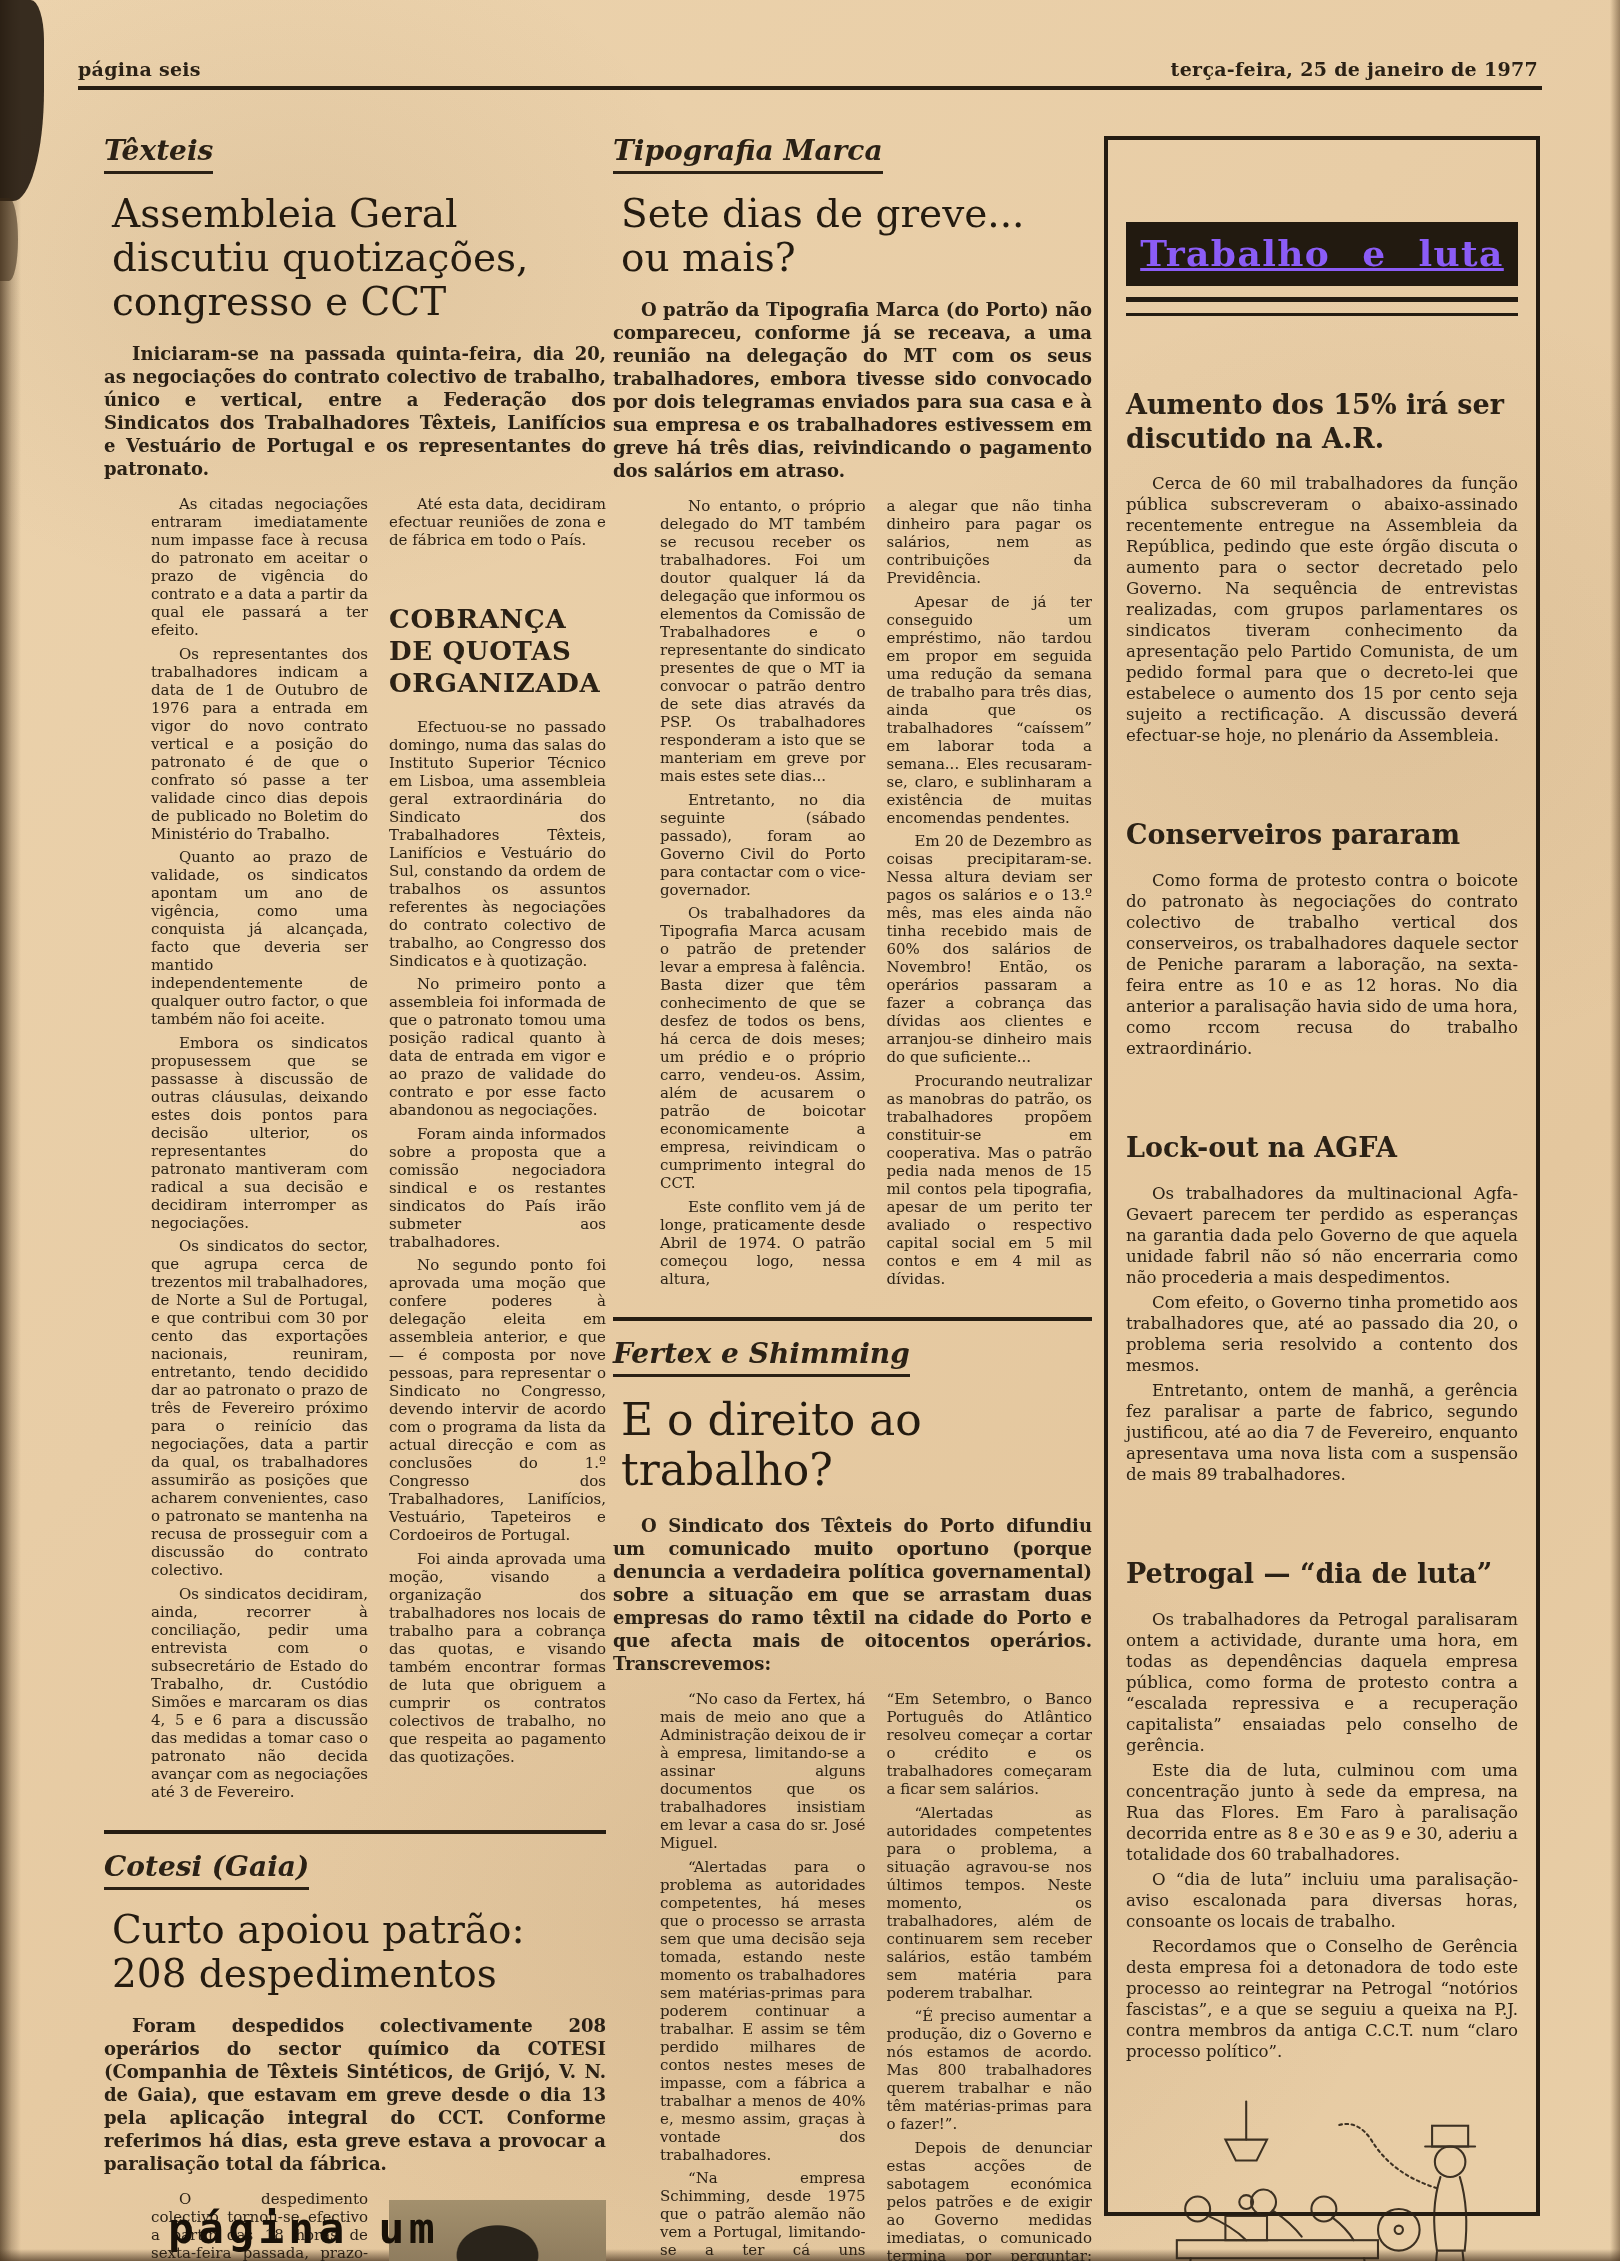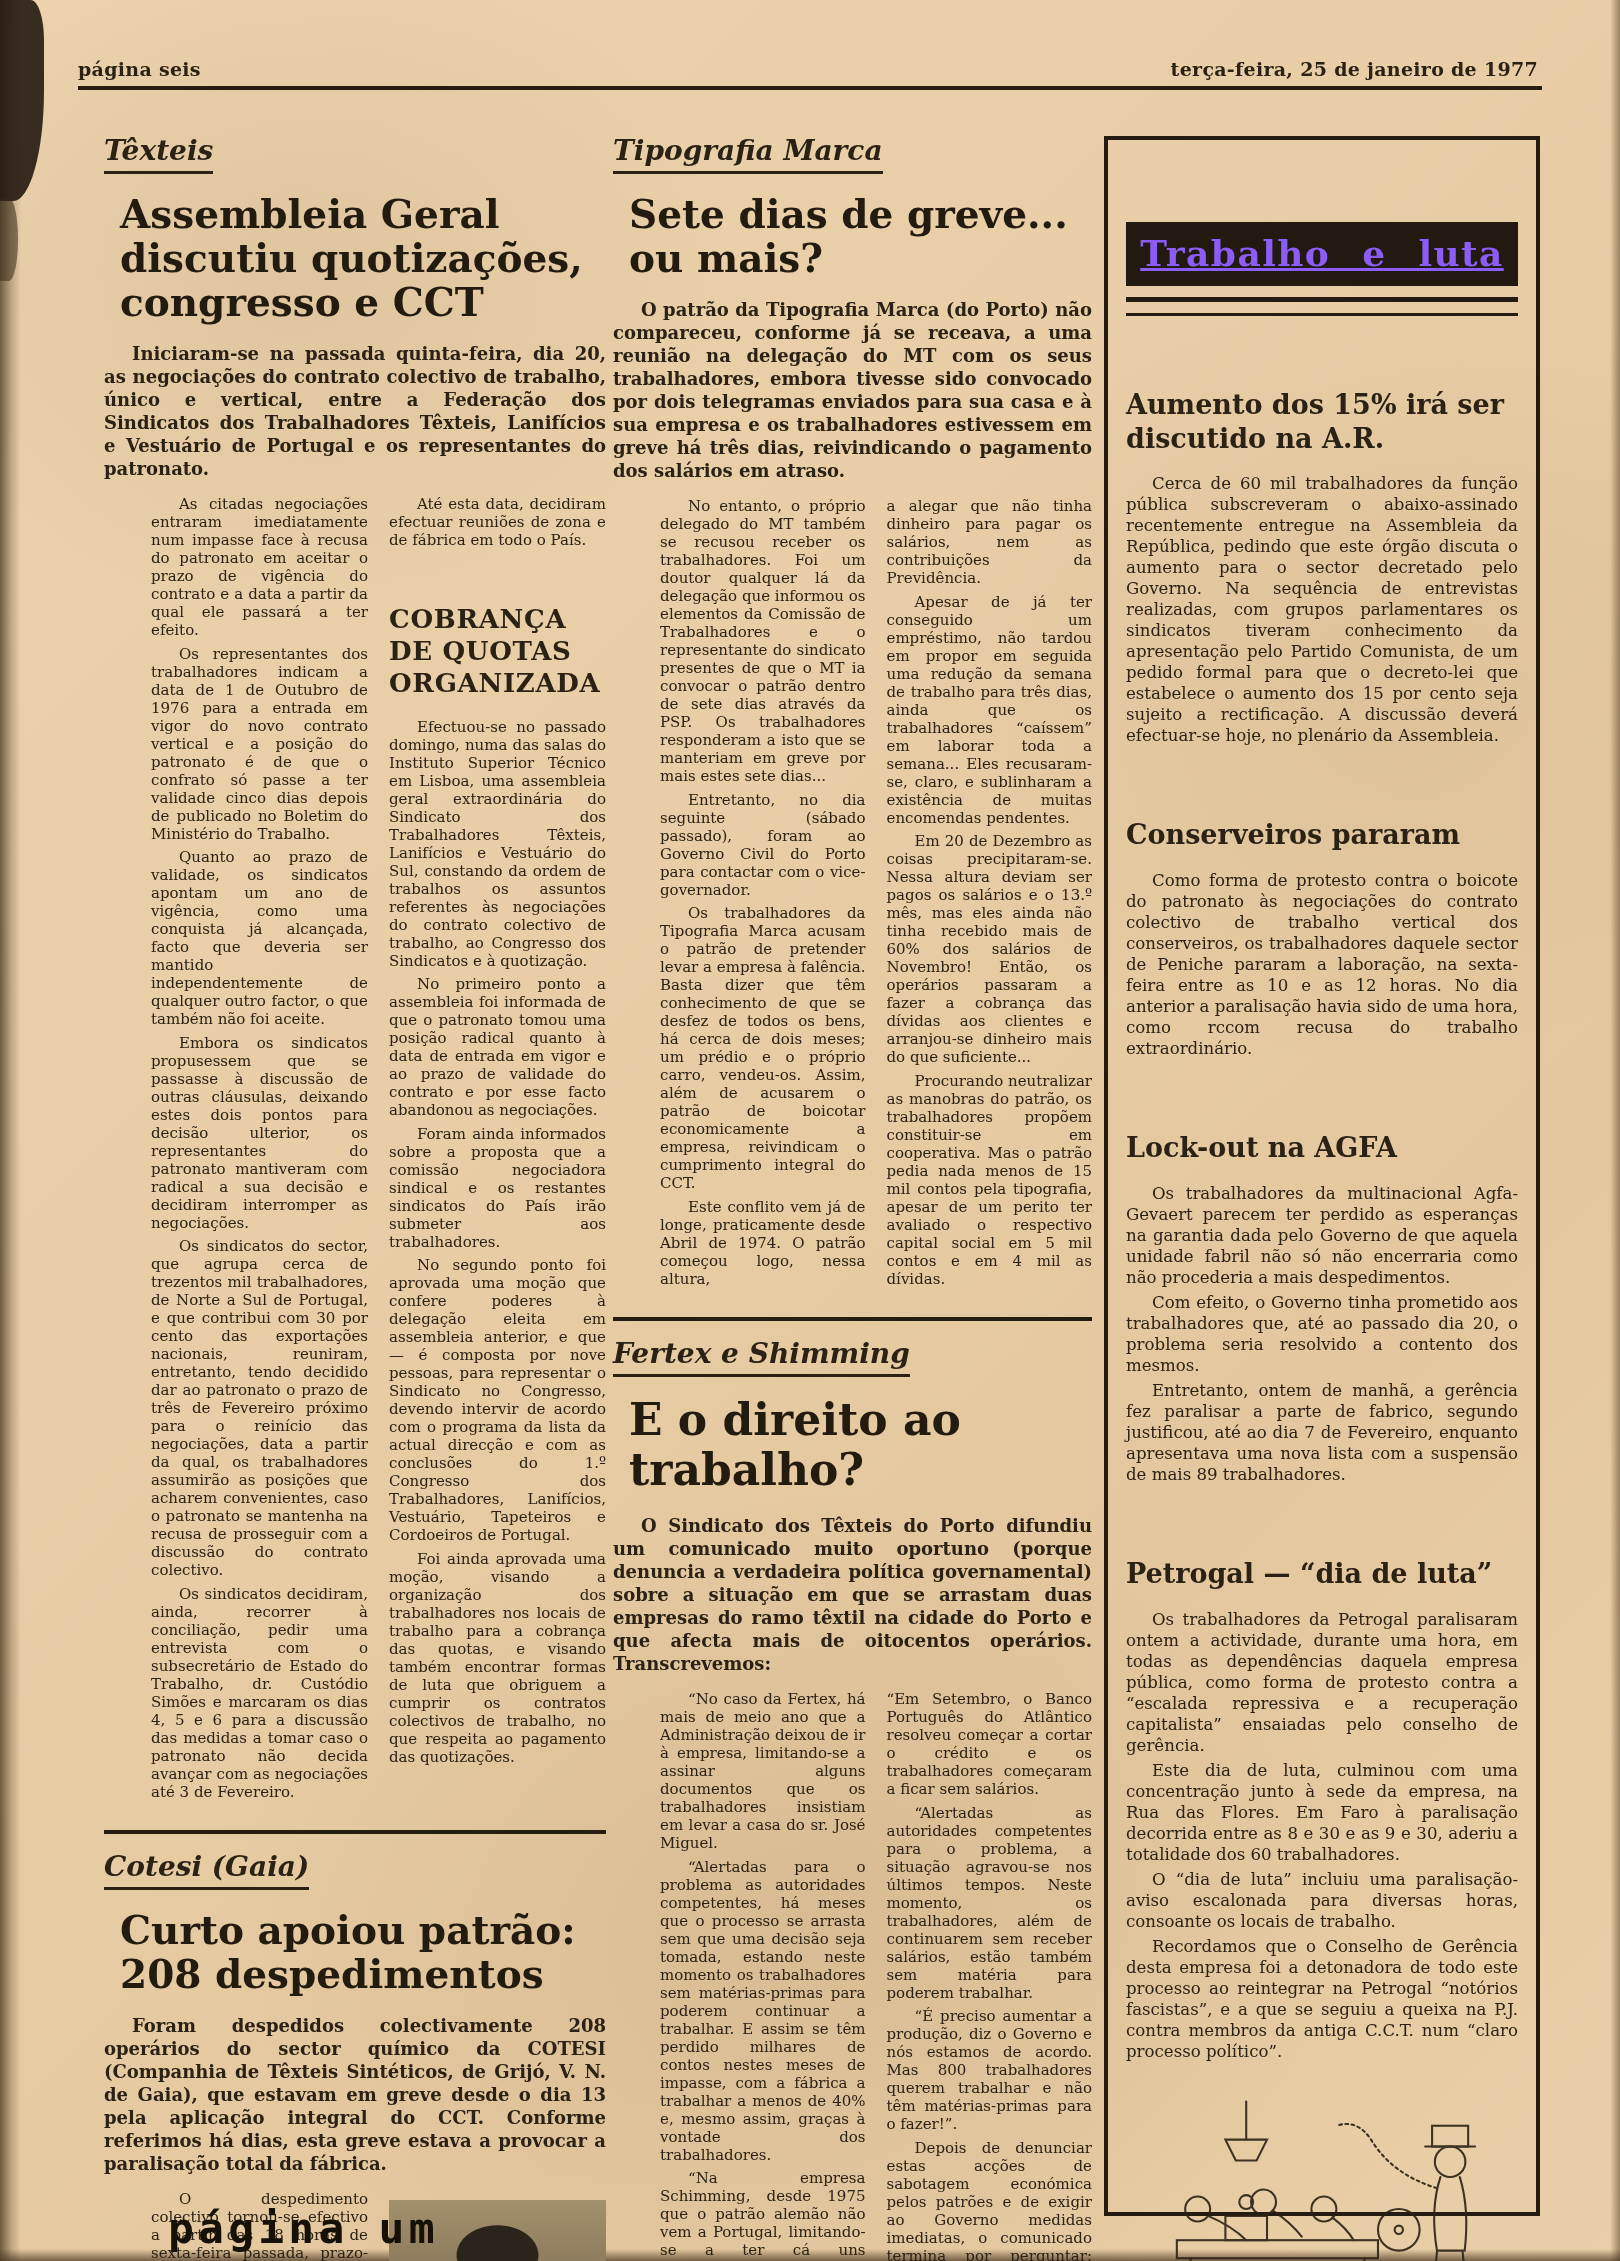--- a/index.html
+++ b/index.html
@@ -26,21 +26,21 @@
   
   .hdr-small{position:absolute;font-weight:bold;font-size:19px;letter-spacing:0.3px;}
   .hdr-rule{position:absolute;left:78px;right:78px;top:86px;height:3.5px;background:#261d12;}
   .masthead{position:absolute;left:50%;top:32px;transform:translateX(-50%);
     font-family:"DejaVu Sans Mono", monospace;font-weight:bold;font-size:44px;letter-spacing:6.2px;
     background:#e8cda6;padding:0 15.3px 4.2px;border-bottom:4.9px solid #261d12;line-height:1.05;}
 
   
   .kicker{display:inline-block;font-weight:bold;font-size:28px;border-bottom:3.5px solid #2b2115;
     padding-bottom:5.5px;line-height:1.05;font-style:italic;}
-  h1{margin:18px 16px 0;font-weight:bold;color:#241b10;}
+  h1{margin:18px 8px 0;font-weight:normal;color:#241b10;}
   .h-std{font-size:39px;line-height:1.13;}
   .h-big{font-size:44px;line-height:1.15;}
   .lead{font-weight:bold;font-size:18px;line-height:23px;text-align:justify;text-indent:28px;margin:18px 0 0;}
   .cols{display:flex;gap:21px;margin-top:15.3px;margin-left:47px;}
   .col{flex:1;min-width:0;}
   .body p{font-size:15px;line-height:18px;text-align:justify;text-indent:28px;margin:0 0 5.5px;}
   .body p.cont{text-indent:0;}
   .caps-sub{font-weight:bold;font-size:26px;line-height:1.22;letter-spacing:0.7px;margin:55px 0 18px;}
   .sep{height:4.2px;background:#2b2115;margin:11px 0 12.5px;}
   .article-rule-top{border-top:4.9px solid #261d12;padding-top:18px;margin-top:23.6px;}

